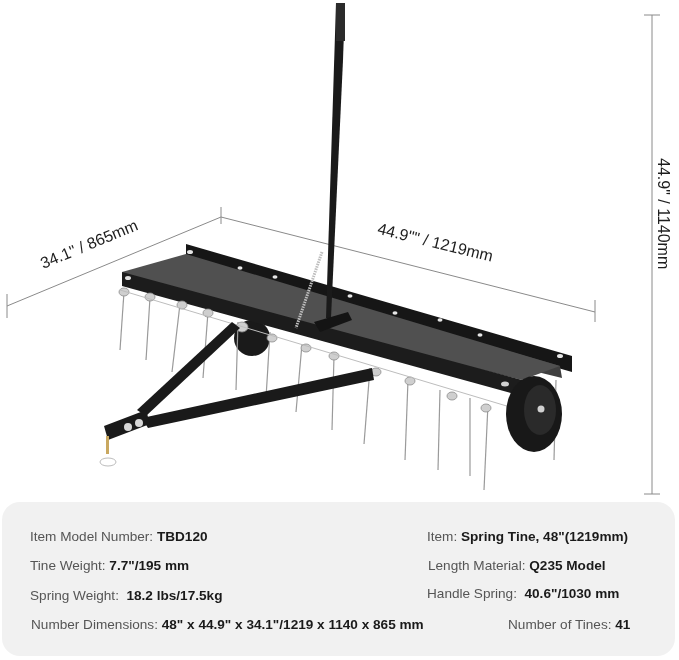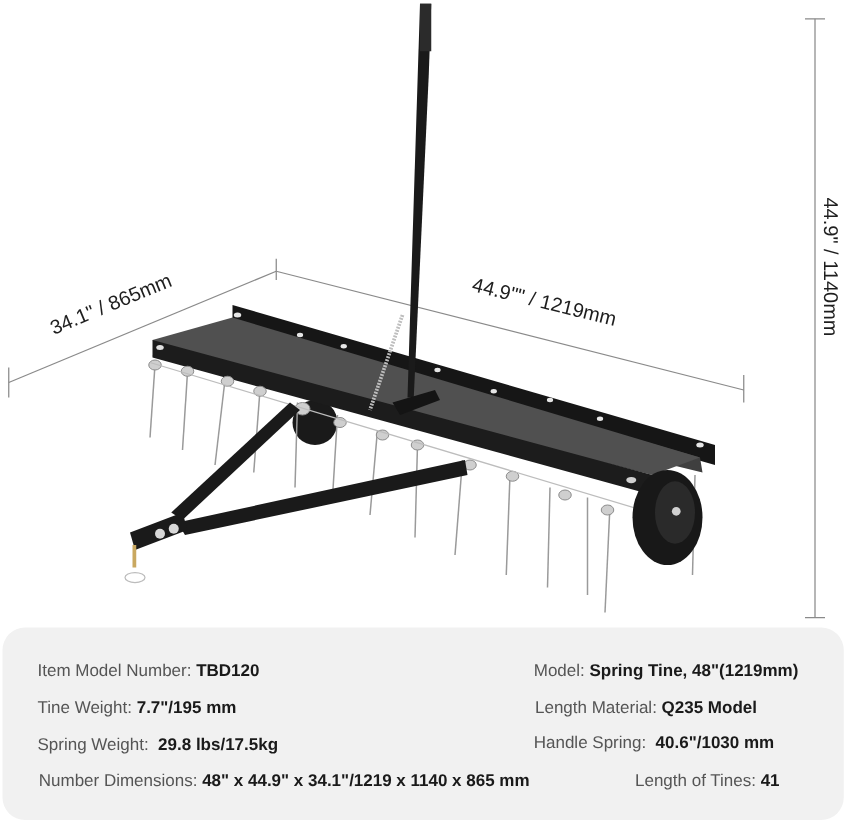--- a/index.html
+++ b/index.html
@@ -168,30 +168,30 @@
 </div>
 
 <div class="spec-panel">
   <div class="spec-row r1">
     <span>Item Model Number: </span><span class="val">TBD120</span>
   </div>
   <div class="spec-row r2">
     <span>Tine Weight: </span><span class="val">7.7"/195 mm</span>
   </div>
   <div class="spec-row r3">
-    <span style="white-space:pre">Spring Weight:  </span><span class="val">29.8 lbs/17.5kg</span>
+    <span style="white-space:pre">Spring Weight:  </span><span class="val">18.2 lbs/17.5kg</span>
   </div>
   <div class="spec-row r4">
     <span>Number Dimensions: </span><span class="val">48" x 44.9" x 34.1"/1219 x 1140 x 865 mm</span>
   </div>
   <div class="spec-row r5">
-    <span>Model: </span><span class="val">Spring Tine, 48"(1219mm)</span>
+    <span>Item: </span><span class="val">Spring Tine, 48"(1219mm)</span>
   </div>
   <div class="spec-row r6">
     <span>Length Material: </span><span class="val">Q235 Model</span>
   </div>
   <div class="spec-row r7">
     <span style="white-space:pre">Handle Spring:  </span><span class="val">40.6"/1030 mm</span>
   </div>
   <div class="spec-row r8">
-    <span>Length of Tines: </span><span class="val">41</span>
+    <span>Number of Tines: </span><span class="val">41</span>
   </div>
 </div>
 
 </body></html>

